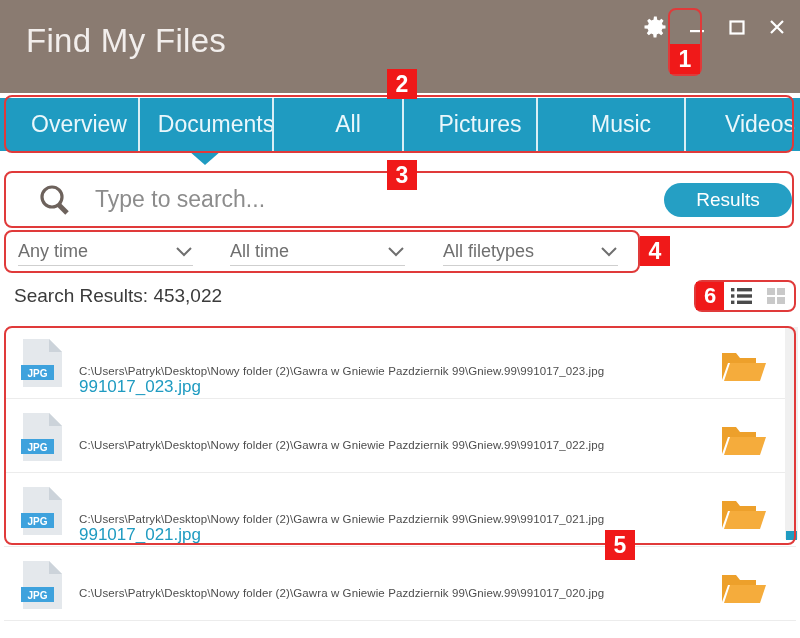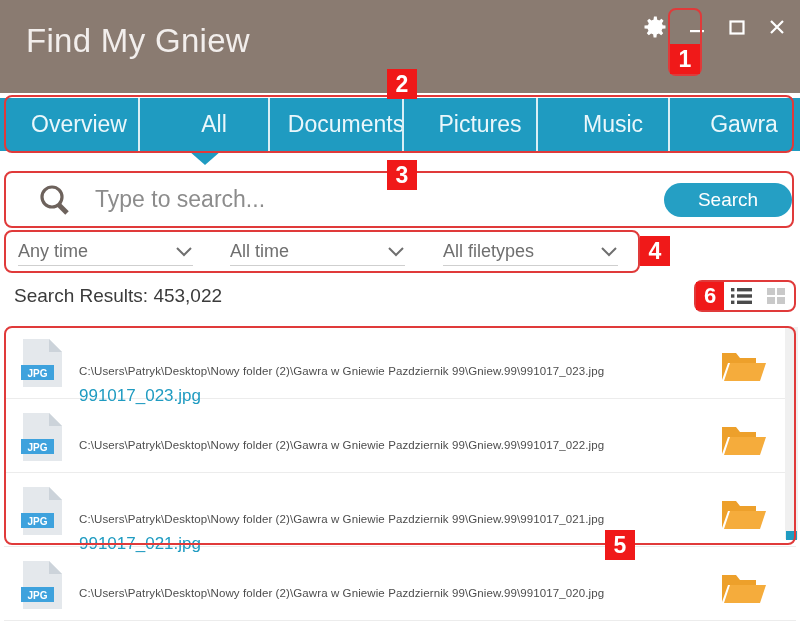--- a/index.html
+++ b/index.html
@@ -189,21 +189,20 @@
   }
   .row .path {
     font-size: 11.5px;
     color: #4d4d4d;
     white-space: nowrap;
     overflow: hidden;
     letter-spacing: 0.1px;
     margin-top: 27px;
   }
   .row .fname {
-    margin-top: 9px;
     font-size: 17px;
     color: #1f9bc1;
   }
   .row .folder {
     position: absolute;
     right: 28px; top: 22px;
     cursor: pointer;
   }
   .row .folder svg { display:block; }
 
@@ -250,21 +249,21 @@
   #badge-4 { left: 640px; top: 236px; width: 30px; height: 30px; font-size: 23px; }
   #anno-5 { left: 4px; top: 326px; width: 792px; height: 219px; }
   #badge-5 { left: 605px; top: 530px; width: 30px; height: 30px; font-size: 23px; }
   #anno-6 { left: 694px; top: 280px; width: 102px; height: 32px; }
   #badge-6 { left: 696px; top: 282px; width: 28px; height: 28px; font-size: 22px; }
 </style>
 </head>
 <body>
 
 <div class="titlebar">
-  <div class="app-title">Find My Gniew</div>
+  <div class="app-title">Find My Files</div>
 
   <div class="winbtns">
     <div class="gear-btn">
       <svg width="28" height="28" viewBox="0 0 24 24" fill="#ffffff">
         <path d="M12 8.4a3.6 3.6 0 100 7.2 3.6 3.6 0 000-7.2zm0 5.4a1.8 1.8 0 110-3.6 1.8 1.8 0 010 3.6z"></path>
         <path d="M21 13.2v-2.4l-2.4-.4a6.9 6.9 0 00-.7-1.7l1.4-2-1.7-1.7-2 1.4a6.9 6.9 0 00-1.7-.7L13.5 3h-2.4l-.4 2.7a6.9 6.9 0 00-1.7.7l-2-1.4-1.7 1.7 1.4 2a6.9 6.9 0 00-.7 1.7L3 10.8v2.4l2.7.4c.16.6.4 1.17.7 1.7l-1.4 2 1.7 1.7 2-1.4c.53.3 1.1.54 1.7.7l.4 2.7h2.4l.4-2.7c.6-.16 1.17-.4 1.7-.7l2 1.4 1.7-1.7-1.4-2c.3-.53.54-1.1.7-1.7l2.7-.4z"></path>
       </svg>
     </div>
     <div class="winbtn">
       <svg width="20" height="20" viewBox="0 0 20 20">
@@ -281,47 +280,47 @@
           <path d="M4 4 L16 16 M16 4 L4 16" stroke="#ffffff" stroke-width="2.2" fill="none"></path>
         </svg>
     </div>
   </div>
 </div>
 
 <div class="tabs">
   <div class="tab" style="width:138px">
     <span>Overview</span>
   </div>
+  <div class="tab" style="width:134px">
+    <span>Documents</span>
+  </div>
   <div class="tab" style="width:130px">
     <span>All</span>
   </div>
   <div class="tab" style="width:134px">
-    <span>Documents</span>
-  </div>
-  <div class="tab" style="width:134px">
     <span>Pictures</span>
   </div>
-  <div class="tab" style="width:132px">
+  <div class="tab" style="width:148px">
     <span>Music</span>
   </div>
   <div class="tab" style="width:130px">
-    <span>Gawra</span>
+    <span>Videos</span>
   </div>
 </div>
 <div class="tab-arrow"></div>
 
 <div class="searchrow">
   <div class="search-icon">
     <svg width="38" height="38" viewBox="0 0 38 38">
       <circle cx="16" cy="15" r="10" fill="none" stroke="#6d625c" stroke-width="3.2"></circle>
       <path d="M23 23 L31 31" stroke="#6d625c" stroke-width="5" stroke-linecap="butt"></path>
     </svg>
   </div>
   <input class="search-input" type="text" placeholder="Type to search..." style="">
-  <button class="search-btn">Search</button>
+  <button class="search-btn">Results</button>
 </div>
 
 <div class="filters">
   <div class="filter" id="filter-time">
     <span class="filter-label">Any time</span>
     <span class="chev">
       <svg width="18" height="12" viewBox="0 0 18 12">
           <path d="M2 2 L9 9 L16 2" fill="none" stroke="#6f6f6f" stroke-width="2"></path>
         </svg>
     </span>

